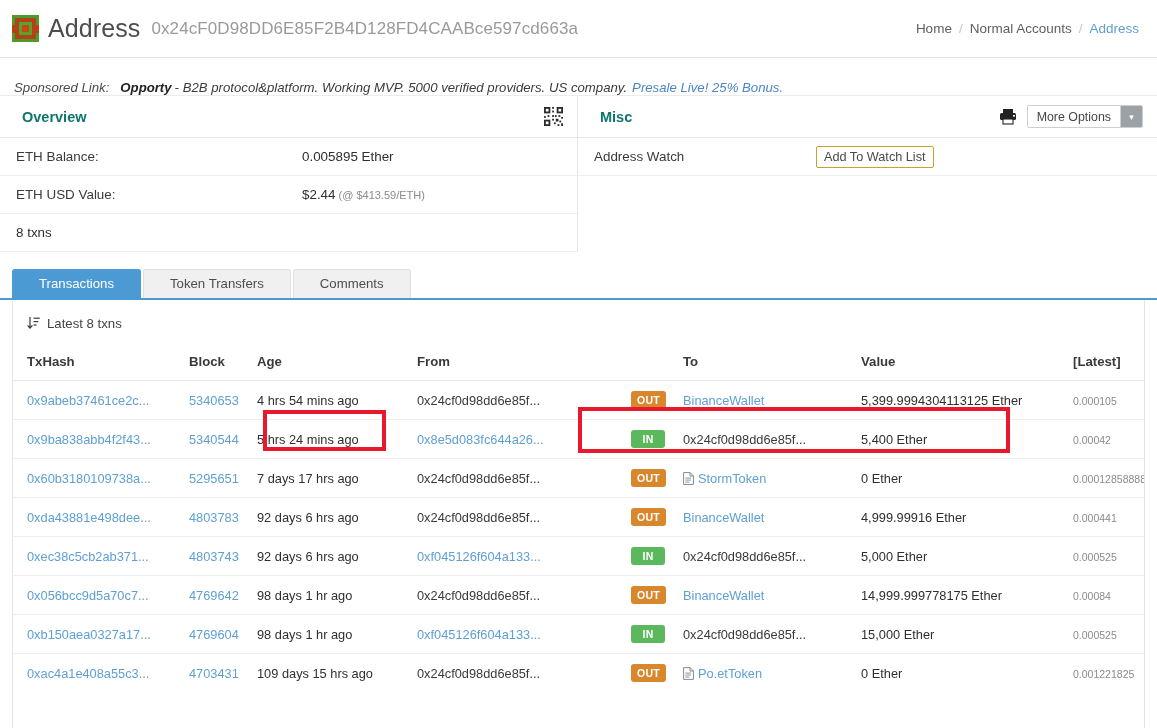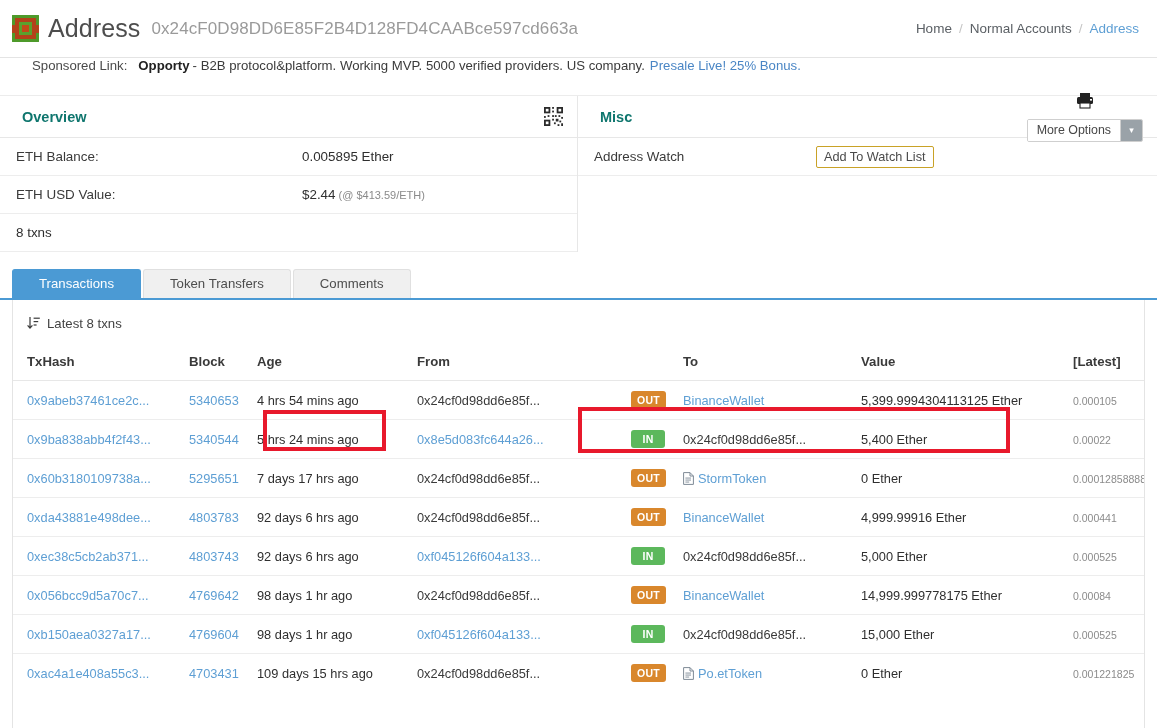--- a/index.html
+++ b/index.html
@@ -48,41 +48,41 @@
   .breadcrumb {
     margin-left: auto; font-size: 13.5px; color: #6c757d;
     display: flex; align-items: center; gap: 7px; padding-right: 2px;
   }
   .breadcrumb .crumb { color: #5a5f64; }
   .breadcrumb .sep { color: #c5c5c5; }
   .breadcrumb .crumb-active { color: #5e9fd4; }
 
   
   .sponsor {
-    height: 38px; display: flex; align-items: flex-start;
-    padding-left: 32px; font-size: 13.2px; color: #3b3b3b;
-    background: #fff; border-bottom: 1px solid #ececec;
+    height: 38px; display: flex; align-items: flex-end;
+    padding-left: 14px; font-size: 13.2px; color: #3b3b3b;
+    background: #fff; border-bottom: 1px solid #ececec; font-style: italic;
   }
   .sponsor-label { color: #4a4a4a; margin-right: 11px; }
   .sponsor-brand { font-weight: bold; color: #222; }
   .sponsor-text { color: #3b3b3b; margin-left: 3px; }
   .sponsor-promo { color: #4a86c5; margin-left: 5px; }
 
   
   .panels { display: flex; padding: 0; }
   .panel { padding: 0; }
   .panel-left { width: 578px; border-right: 1px solid #e7e7e7; }
   .panel-right { flex: 1; }
   .panel-head {
     display: flex; align-items: center;
     height: 42px; padding: 0 14px 0 16px;
     border-bottom: 1px solid #e7e7e7;
   }
   .panel-title { font-size: 14.5px; font-weight: bold; color: #0f766e; margin-left: 6px; }
-  .panel-head-right { margin-left: auto; display: flex; align-items: center; gap: 10px; flex-direction: column; }
+  .panel-head-right { margin-left: auto; display: flex; align-items: center; gap: 10px; }
 
   .qr { width: 19px; height: 19px; display:block; }
 
   .printer { width: 18px; height: 17px; display:block; }
 
   .more-options {
     display: inline-flex; align-items: stretch; height: 23px;
     border: 1px solid #cfcfcf; background: #fff; border-radius: 2px;
     overflow: hidden;
   }
@@ -333,21 +333,21 @@
             <td class="c-fee"><span class="fee">0.000105</span></td>
           </tr>
           <tr>
             <td class="c-hash"><span class="lnk">0x9ba838abb4f2f43...</span></td>
             <td class="c-block"><span class="lnk">5340544</span></td>
             <td class="c-age"><span>5 hrs 24 mins ago</span></td>
             <td class="c-from"><span class="lnk">0x8e5d083fc644a26...</span></td>
             <td class="c-dir"><span class="badge badge-in">IN</span></td>
             <td class="c-to"><span class="mono-addr">0x24cf0d98dd6e85f...</span></td>
             <td class="c-value"><span>5,400 Ether</span></td>
-            <td class="c-fee"><span class="fee">0.00022</span></td>
+            <td class="c-fee"><span class="fee">0.00042</span></td>
           </tr>
           <tr>
             <td class="c-hash"><span class="lnk">0x60b3180109738a...</span></td>
             <td class="c-block"><span class="lnk">5295651</span></td>
             <td class="c-age"><span>7 days 17 hrs ago</span></td>
             <td class="c-from"><span class="mono-addr">0x24cf0d98dd6e85f...</span></td>
             <td class="c-dir"><span class="badge badge-out">OUT</span></td>
             <td class="c-to"><svg class="contract-icon" viewBox="0 0 11 13">
                 <path d="M0.6 0.6 H7 L10.4 4 V12.4 H0.6 Z" fill="#fff" stroke="#7e8a96" stroke-width="1"></path>
                 <path d="M7 0.6 V4 H10.4" fill="none" stroke="#7e8a96" stroke-width="1"></path>

